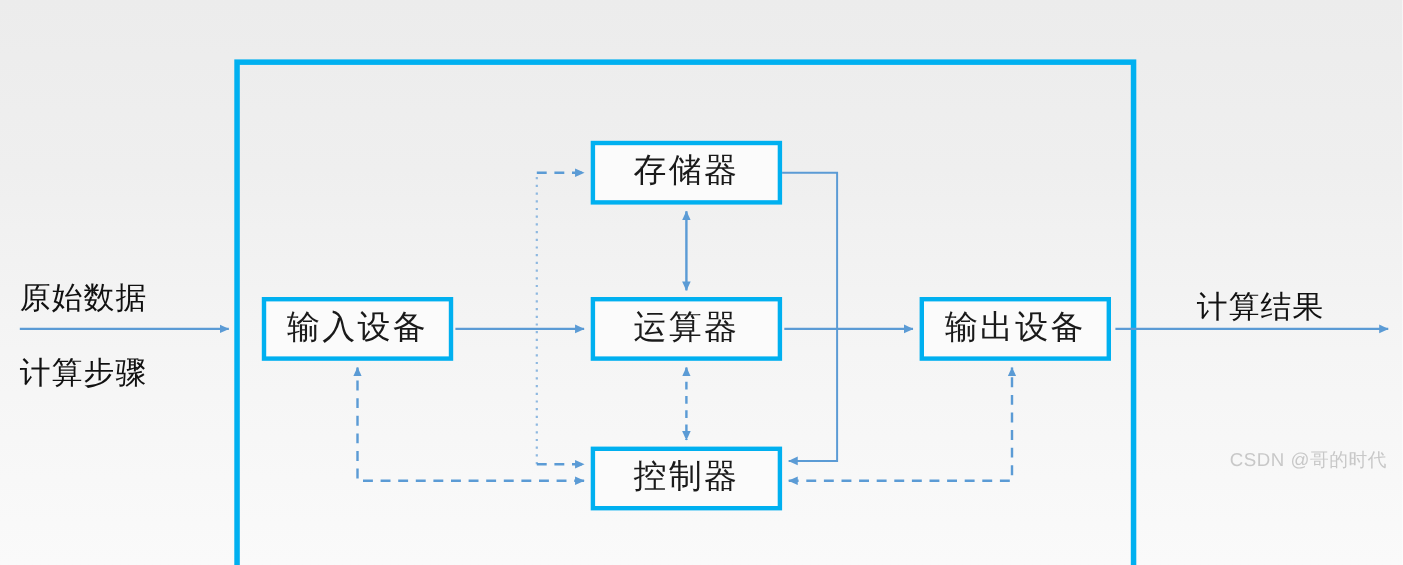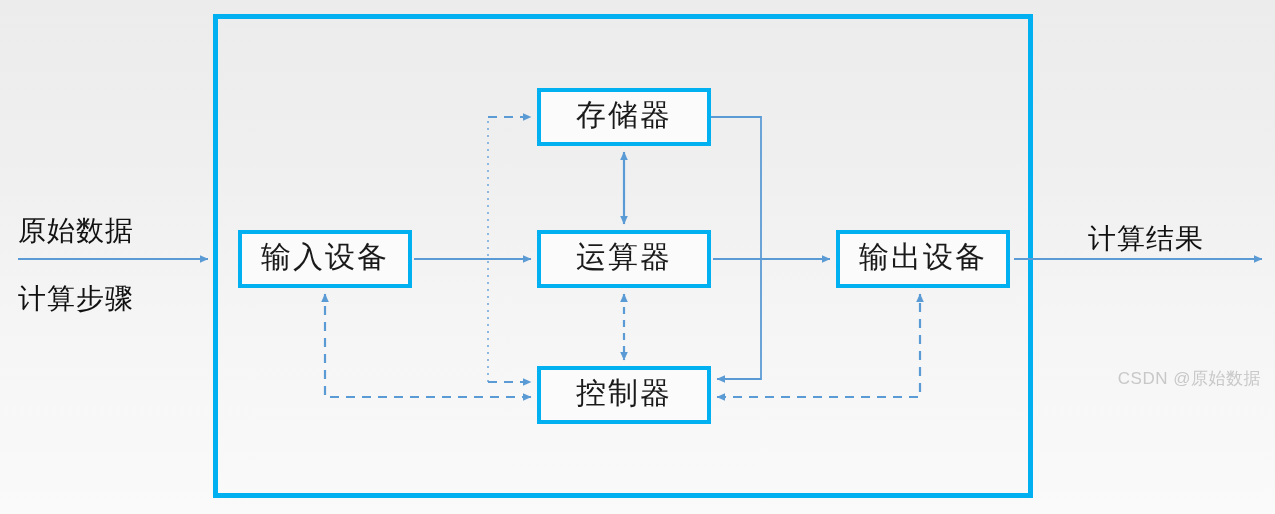--- a/index.html
+++ b/index.html
@@ -10,20 +10,21 @@
     width: 1275px;
     height: 514px;
     overflow: hidden;
     font-family: "Liberation Serif", "DejaVu Serif", serif;
     background: linear-gradient(to bottom, #ececec 0%, #efefef 30%, #f5f5f5 62%, #fafafa 100%);
   }
   #stage {
     position: relative;
     width: 1275px;
     height: 396px;
+    margin-top: 40px;
   }
   #diagram-svg {
     position: absolute;
     left: 0;
     top: 0;
     width: 1275px;
     height: 514px;
   }
   .node-label {
     font-family: "Liberation Serif", "DejaVu Serif", serif;
@@ -112,15 +113,15 @@
     <g>
       <rect x="539" y="368" width="170" height="54" fill="#fbfbfb" stroke="#00b0f0" stroke-width="4"></rect>
       <text class="node-label" x="624" y="396">控制器</text>
     </g>
 
     <text class="side-label" x="18" y="240">原始数据</text>
     <text class="side-label" x="18" y="308">计算步骤</text>
     <text class="side-label" x="1088" y="248">计算结果</text>
   </svg>
 
-  <div class="watermark-text">CSDN @原始数据</div>
+  <div class="watermark-text">CSDN @哥的时代</div>
 
 </div>
 
 </body></html>

